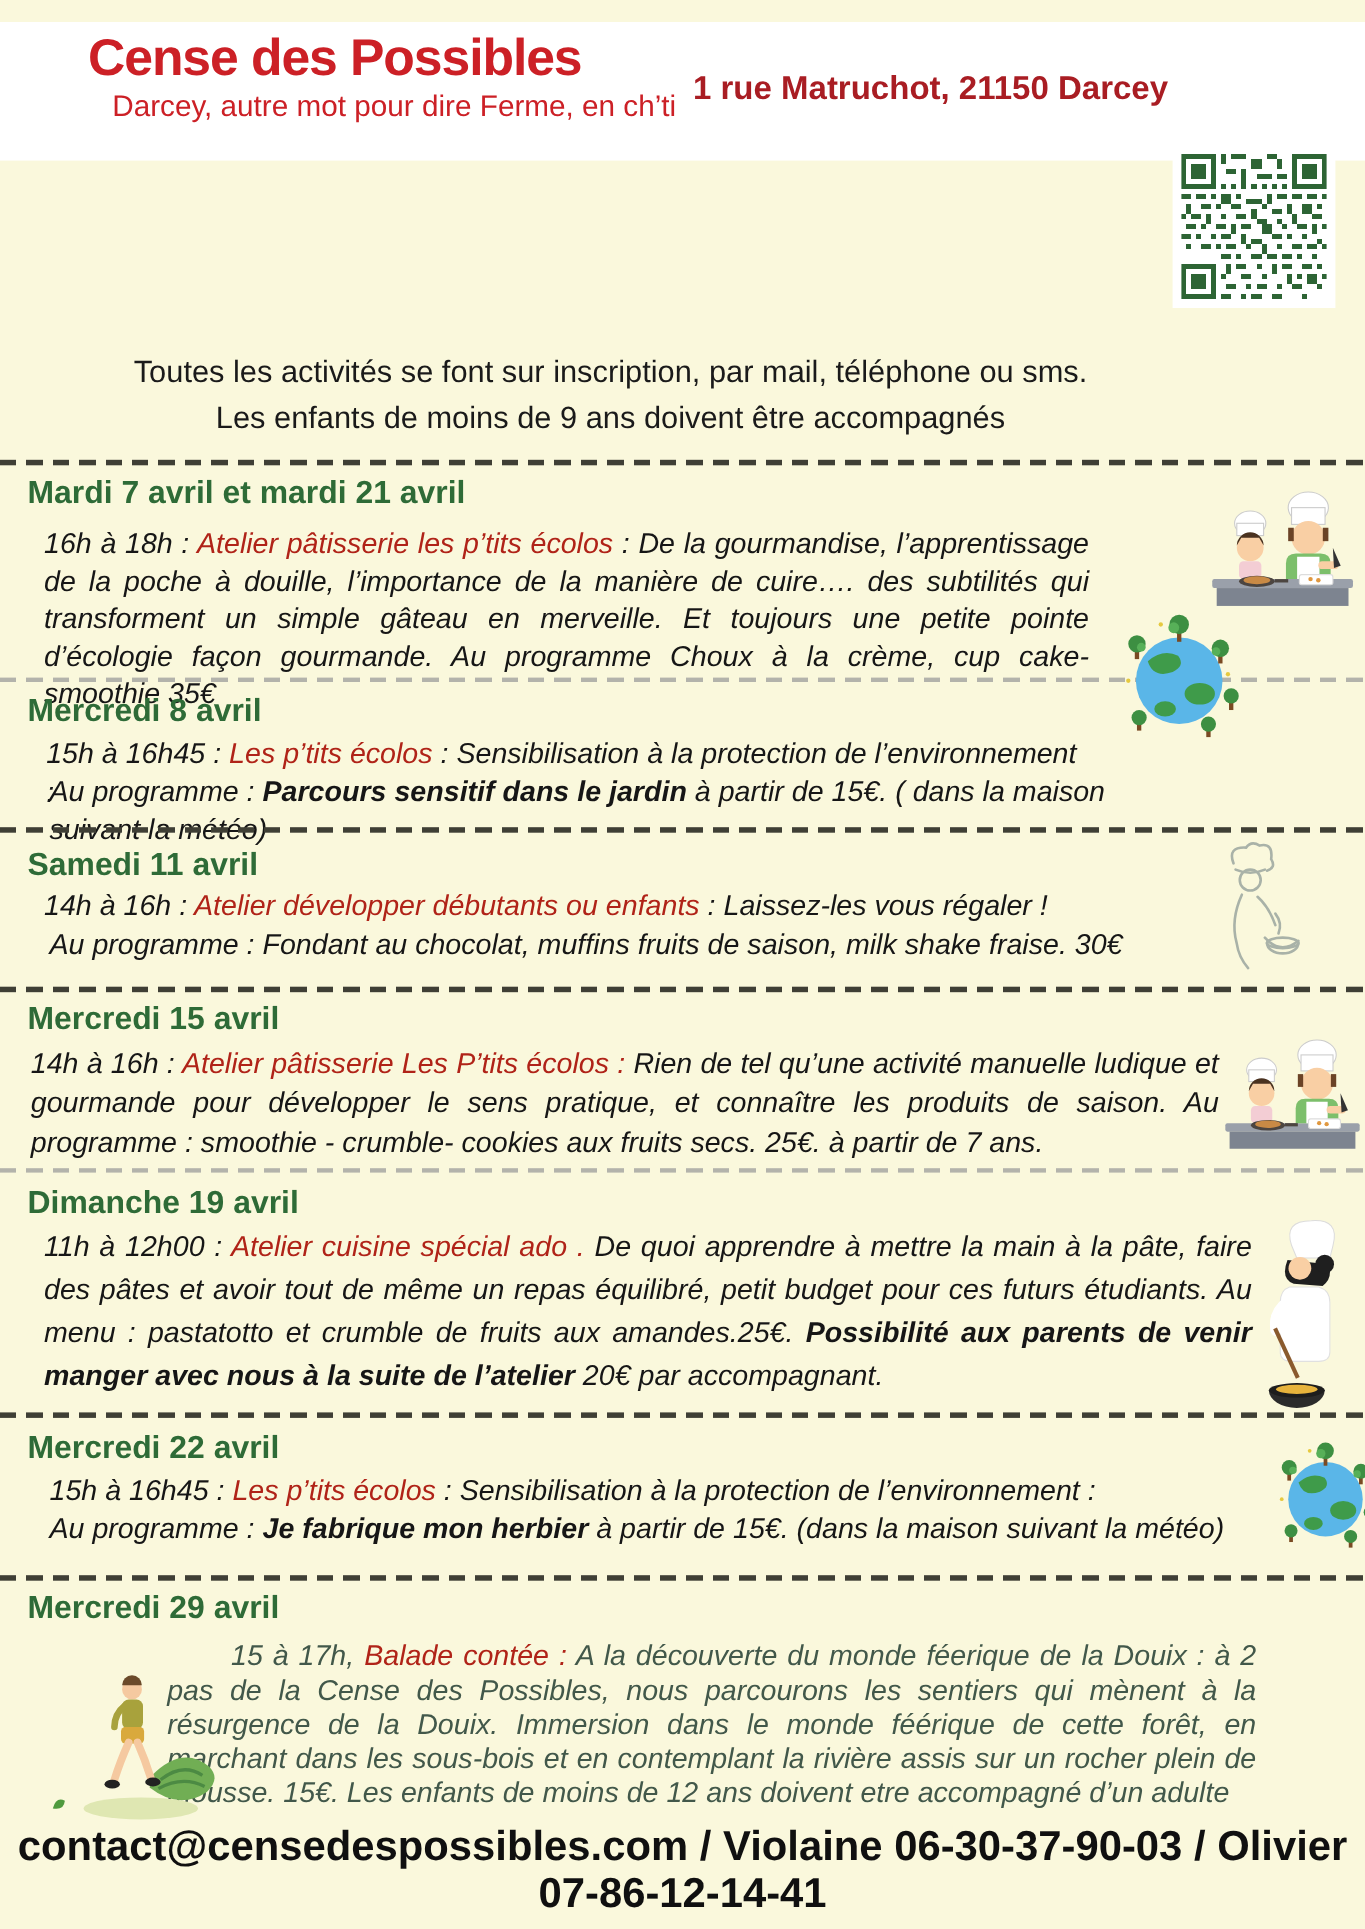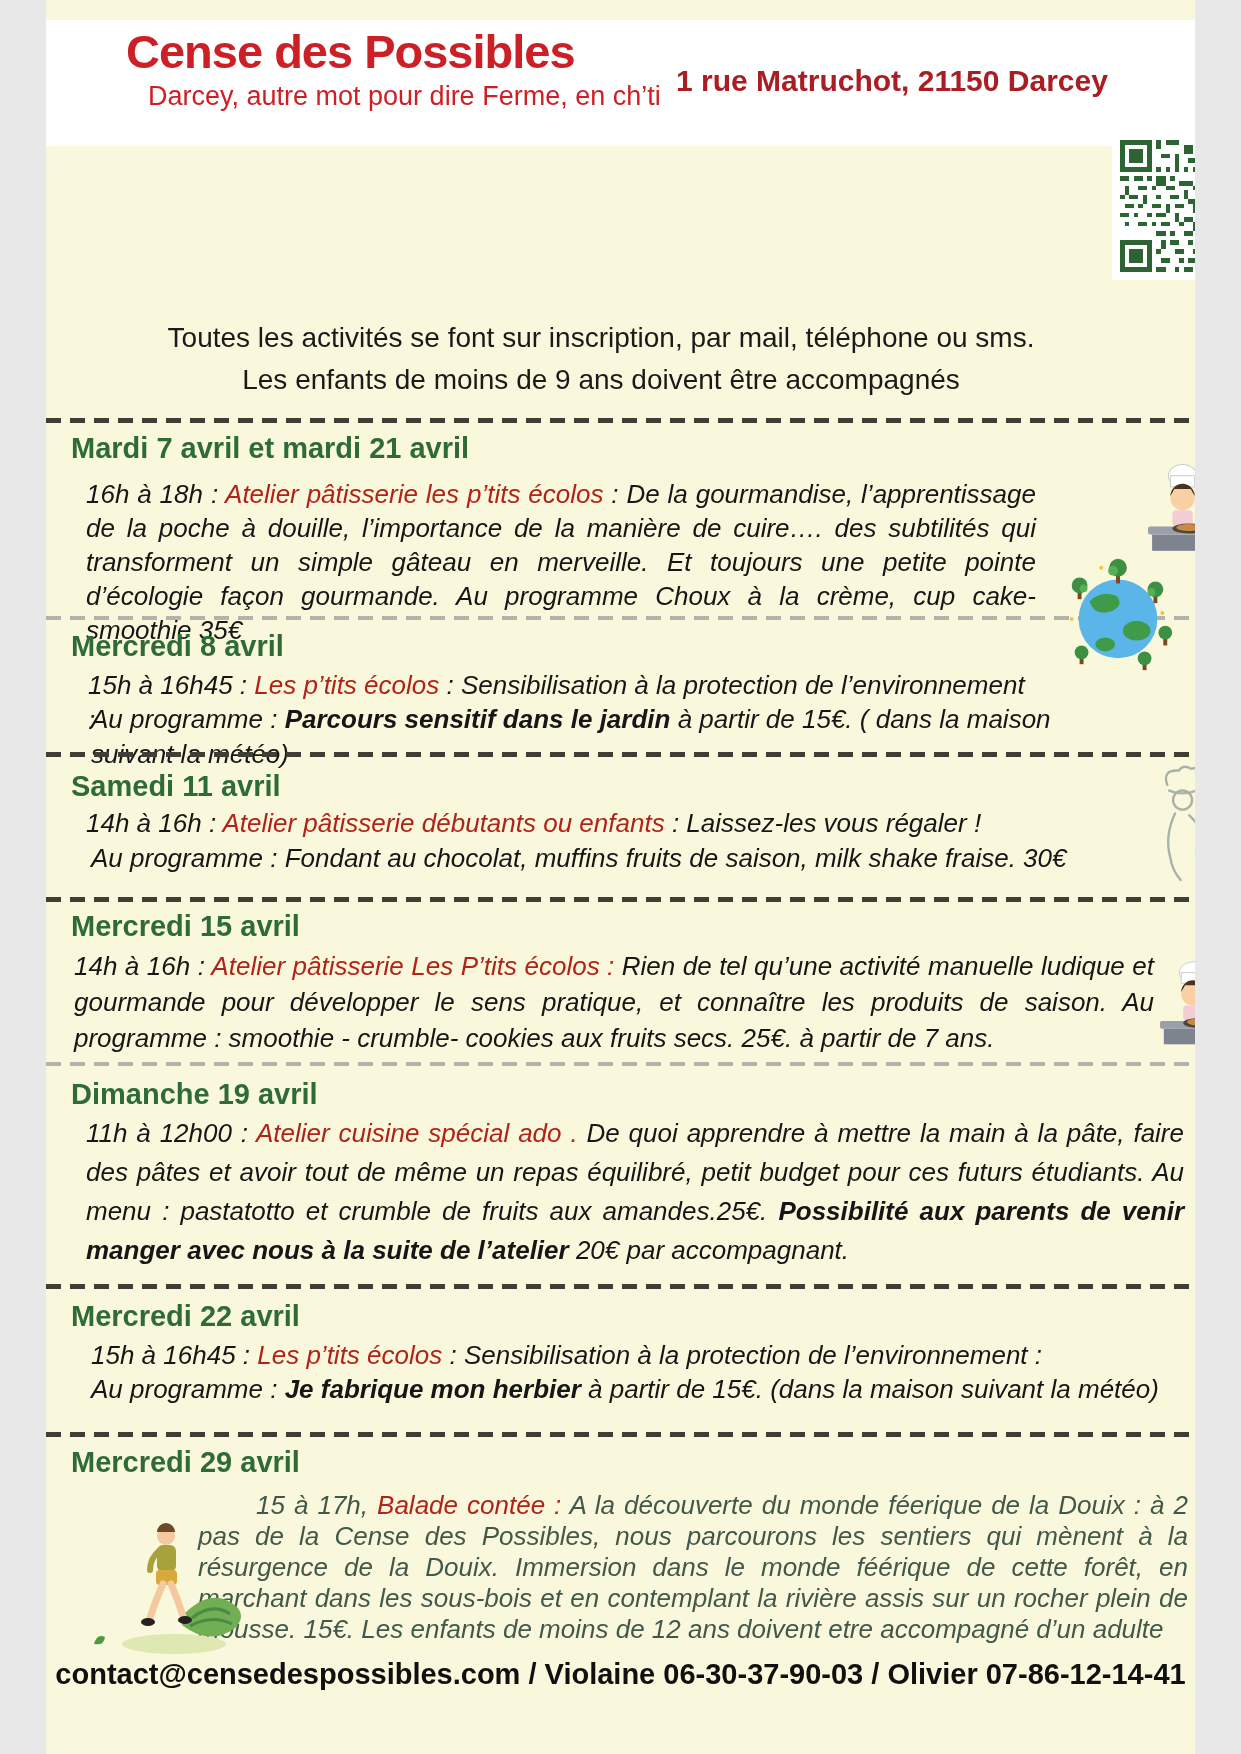--- a/index.html
+++ b/index.html
@@ -1,17 +1,17 @@
 <!DOCTYPE html>
 <html><head>
 <meta charset="utf-8">
 <style>
   html,body{margin:0;padding:0;background:#e8e8e8;}
   .page{
-    position:relative;width:1149px;height:1754px;margin:0 auto;
+    position:relative;width:1241px;height:1754px;margin:0 auto;
     background:#faf8dc;overflow:hidden;
     font-family:"Liberation Sans",sans-serif;color:#161616;
   }
   .header-band{position:absolute;top:20px;left:0;width:100%;height:126px;background:#ffffff;}
   .main-title{position:absolute;left:80px;top:24px;margin:0;font-size:47px;font-weight:bold;color:#cc2026;letter-spacing:-1px;}
   .subtitle{position:absolute;left:102px;top:81px;margin:0;font-size:27px;color:#cc2026;}
   .address{position:absolute;left:630px;top:64px;margin:0;font-size:30px;font-weight:bold;color:#a91d23;}
   .qr-box{position:absolute;left:1066px;top:132px;width:148px;height:148px;background:#ffffff;display:flex;align-items:center;justify-content:center;}
   .qr-box svg{width:132px;height:132px;}
   .banner{
@@ -25,21 +25,21 @@
     background:repeating-linear-gradient(90deg,#3f3f35 0 15px,transparent 15px 24px);}
   .divider.light{background:repeating-linear-gradient(90deg,#b3b3ab 0 15px,transparent 15px 24px);height:4px;}
   .sec-date{position:absolute;left:25px;margin:0;font-size:29px;font-weight:bold;color:#2e6b37;text-align:center;}
   .body{position:absolute;margin:0;font-size:26px;line-height:35px;color:#161616;font-style:italic;}
   .j{text-align:justify;}
   .red{color:#b02318;}
   .bold{font-weight:bold;}
   .green-body{color:#42584a;}
   .illu{position:absolute;}
   .footer{position:absolute;left:0;top:1658px;width:100%;margin:0;text-align:center;
-    font-size:29px;font-weight:bold;color:#101010;}
+    font-size:38px;font-weight:bold;color:#101010;}
 </style>
 </head>
 <body>
 
 <div class="page">
 
   <div class="header-band"></div>
   <h1 class="main-title">Cense des Possibles</h1>
   <p class="subtitle">Darcey, autre mot pour dire Ferme, en ch’ti</p>
   <p class="address">1 rue Matruchot, 21150 Darcey</p>
@@ -131,21 +131,21 @@
         </g>
       <circle cx="18" cy="72" r="2" fill="#e6c93f"></circle>
         <circle cx="110" cy="66" r="2" fill="#e6c93f"></circle>
         <circle cx="48" cy="20" r="2" fill="#e6c93f"></circle>
     </svg>
   </div>
 
   <div class="divider" style="top:752px;"></div>
 
   <h2 class="sec-date" style="top:770px;">Samedi 11 avril</h2>
-  <p class="body" style="top:806px;left:40px;width:1010px;"><span>14h à 16h :  </span><span class="red">Atelier pâtisserie débutants ou enfants </span><span>: Laissez-les vous régaler !</span></p>
+  <p class="body" style="top:806px;left:40px;width:1010px;"><span>14h à 16h :  </span><span class="red">Atelier développer débutants ou enfants </span><span>: Laissez-les vous régaler !</span></p>
   <p class="body" style="top:841px;left:45px;width:1010px;"><span>Au programme :  Fondant au chocolat, muffins fruits de saison, milk shake fraise. 30€</span></p>
   <div class="illu" style="left:1082px;top:762px;width:112px;height:138px;">
     <svg viewBox="0 0 115 145" width="112" height="138" fill="none" stroke="#a9b2a8" stroke-width="2.5" stroke-linecap="round">
       <path d="M40 24 q-6 -16 12 -15 q5 -7 13 -2 q13 -3 11 13 q5 8 -4 11"></path>
       <path d="M42 30 q14 6 28 0"></path>
       <path d="M46 40 a10 10 0 1 0 20 0 a10 10 0 1 0 -20 0"></path>
       <path d="M48 54 q-11 24 -5 46 q2 14 11 24"></path>
       <path d="M63 56 q11 10 17 27"></path>
       <path d="M80 72 q7 9 3 19"></path>
       <path d="M70 95 q15 17 32 3"></path>

